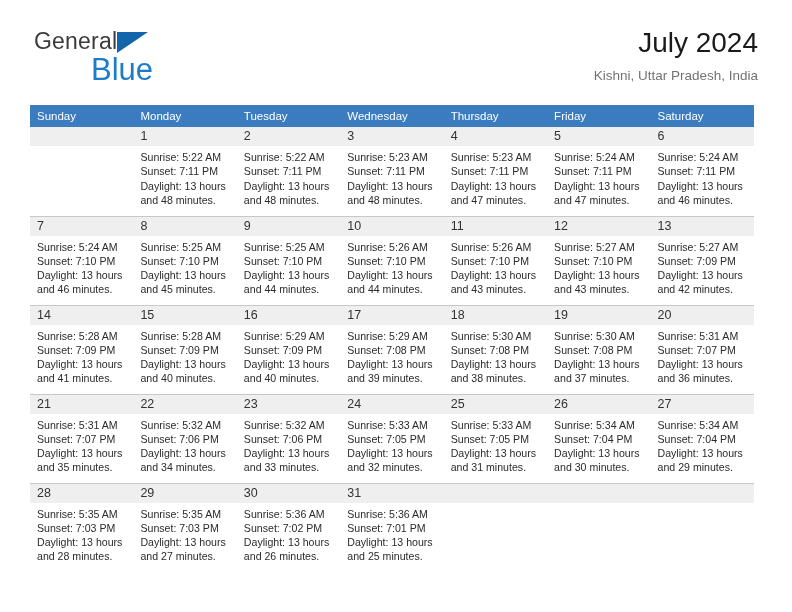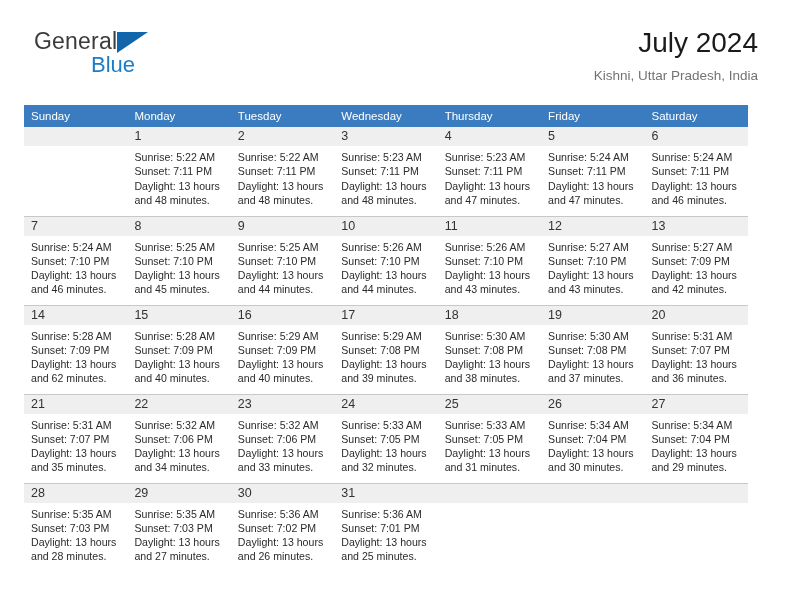--- a/index.html
+++ b/index.html
@@ -49,21 +49,21 @@
     height: 0;
     border-left: 31px solid #1065ab;
     border-bottom: 21px solid transparent;
     vertical-align: -4px;
     margin-left: 0px;
   }
   .logo-blue {
     position: absolute;
     left: 57px;
     top: 24px;
-    font-size: 22px;
+    font-size: 31px;
     color: #1d7cc7;
     line-height: 1;
   }
   .title-block {
     position: absolute;
     right: 0;
     top: 0;
     text-align: right;
   }
   .cal-title {
@@ -77,21 +77,21 @@
   .cal-subtitle {
     font-size: 13.5px;
     color: #737373;
     margin-top: 9px;
     white-space: nowrap;
   }
 
   
   .calendar {
     position: absolute;
-    left: 24px;
+    left: 30px;
     top: 105px;
     width: 724px;
     border-collapse: collapse;
     table-layout: fixed;
   }
   .calendar col { width: 103.43px; }
 
   thead th {
     background: #3a7cbf;
     color: #ffffff;
@@ -329,21 +329,21 @@
           </td>
         </tr>
         <tr>
           <td>
             <div class="cell">
               <div class="daynum">14</div>
               <div class="details">
                 <div>Sunrise: 5:28 AM</div>
                 <div>Sunset: 7:09 PM</div>
                 <div>Daylight: 13 hours</div>
-                <div>and 62 minutes.</div>
+                <div>and 41 minutes.</div>
               </div>
             </div>
           </td>
           <td>
             <div class="cell">
               <div class="daynum">15</div>
               <div class="details">
                 <div>Sunrise: 5:28 AM</div>
                 <div>Sunset: 7:09 PM</div>
                 <div>Daylight: 13 hours</div>

